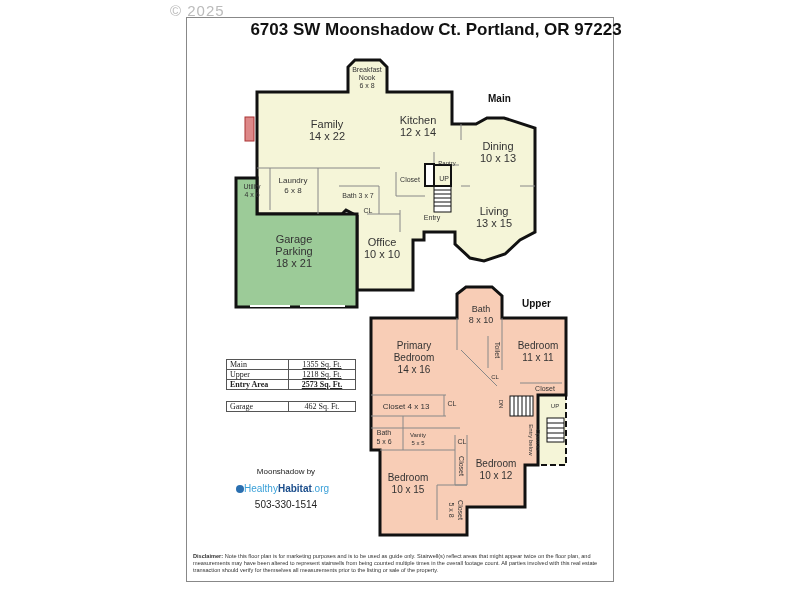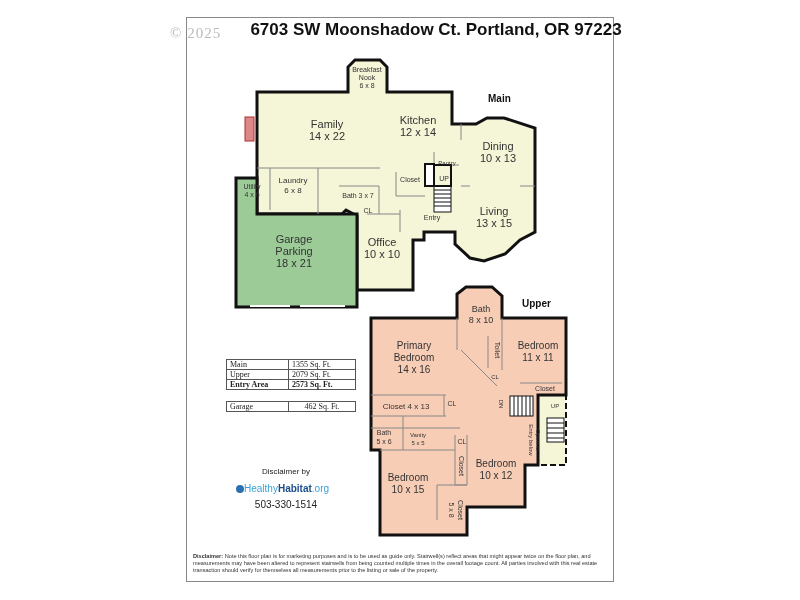--- a/index.html
+++ b/index.html
@@ -1,24 +1,24 @@
 <!DOCTYPE html>
 <html><head>
 <meta charset="utf-8">
 <style>
   html,body{margin:0;padding:0;background:#fff;}
   body{width:800px;height:600px;position:relative;overflow:hidden;font-family:"Liberation Sans",sans-serif;}
-  .copyright{position:absolute;left:170px;top:2px;font-size:15px;color:#bbb;font-family:Liberation Serif, serif;letter-spacing:1px;margin-top:23px;}
+  .copyright{position:absolute;left:170px;top:2px;font-size:15px;color:#bbb;font-family:Liberation Sans, sans-serif;letter-spacing:1px;}
   .frame{position:absolute;left:186px;top:17px;width:428px;height:565px;border:1px solid #888;box-sizing:border-box;}
   .title{position:absolute;left:186px;top:20px;width:500px;text-align:center;font-weight:bold;font-size:17px;color:#111;}
   svg.plan{position:absolute;left:0;top:0;}
   .lbl{font-family:"Liberation Sans",sans-serif;fill:#333;text-anchor:middle;}
   .area{position:absolute;left:226px;top:359px;border-collapse:collapse;font-family:"Liberation Serif",serif;font-size:8px;color:#222;}
   .area td{border:1px solid #555;padding:0 3px;height:9px;}
-  .area td.v{text-align:left;width:60px;}
+  .area td.v{text-align:center;width:60px;text-decoration:underline;}
   .area td.k{width:55px;}
   .area tr.tot td{font-weight:bold;}
   .garage{position:absolute;left:226px;top:401px;border-collapse:collapse;font-family:"Liberation Serif",serif;font-size:8px;color:#222;}
   .garage td{border:1px solid #555;padding:0 3px;height:9px;}
   .meas{position:absolute;left:226px;top:467px;width:120px;text-align:center;font-size:8px;color:#222;}
   .logo{position:absolute;left:236px;top:483px;width:100px;text-align:left;font-size:10px;}
   .logo .h1{color:#3aa0d8;}
   .logo .h2{color:#1c4e8c;font-weight:bold;}
   .logo .h3{color:#3aa0d8;}
   .phone{position:absolute;left:226px;top:499px;width:120px;text-align:center;font-size:10px;color:#222;}
@@ -171,36 +171,36 @@
 </svg>
 
 <table class="area">
   <tbody>
       <tr>
         <td class="k">Main</td>
         <td class="v">1355 Sq. Ft.</td>
       </tr>
   <tr>
         <td class="k">Upper</td>
-        <td class="v">2079 Sq. Ft.</td>
+        <td class="v">1218 Sq. Ft.</td>
       </tr>
   <tr class="tot">
         <td class="k">Entry Area</td>
         <td class="v">2573 Sq. Ft.</td>
       </tr>
 </tbody>
   </table>
 <table class="garage">
   <tbody>
       <tr>
         <td class="k" style="width:55px">Garage</td>
         <td style="width:60px;text-align:center">462 Sq. Ft.</td>
       </tr>
 </tbody>
   </table>
 
-<div class="meas">Disclaimer by</div>
+<div class="meas">Moonshadow by</div>
 <div class="logo">
   <span style="display:inline-block;width:8px;height:8px;border-radius:50%;background:#2a6fb0;vertical-align:middle;"></span><span class="h1">Healthy</span><span class="h2">Habitat</span><span class="h3">.org</span>
 </div>
 <div class="phone">503-330-1514</div>
 
 <div class="disclaimer"><b>Disclaimer:</b> <span>Note this floor plan is for marketing purposes and is to be used as guide only.  Stairwell(s) reflect areas that might appear twice on the floor plan, and measurements may have been altered to represent stairwells from being counted multiple times in the overall footage count.  All parties involved with this real estate transaction should verify for themselves all measurements prior to the listing or sale of the property.</span></div>
 
 </body></html>

